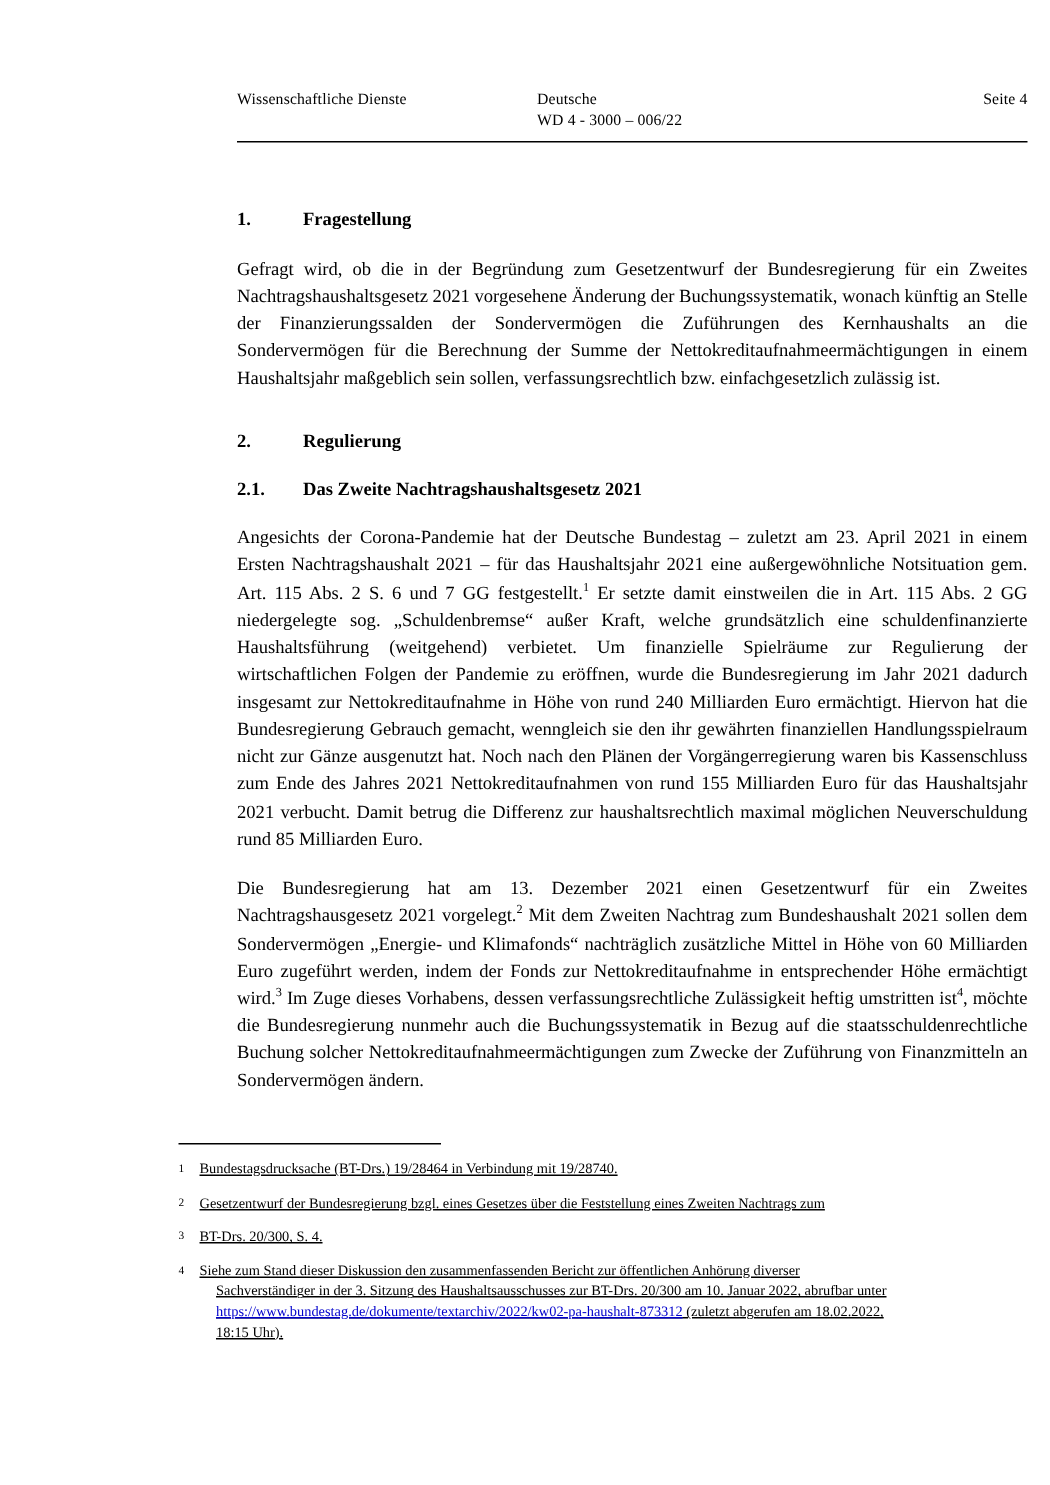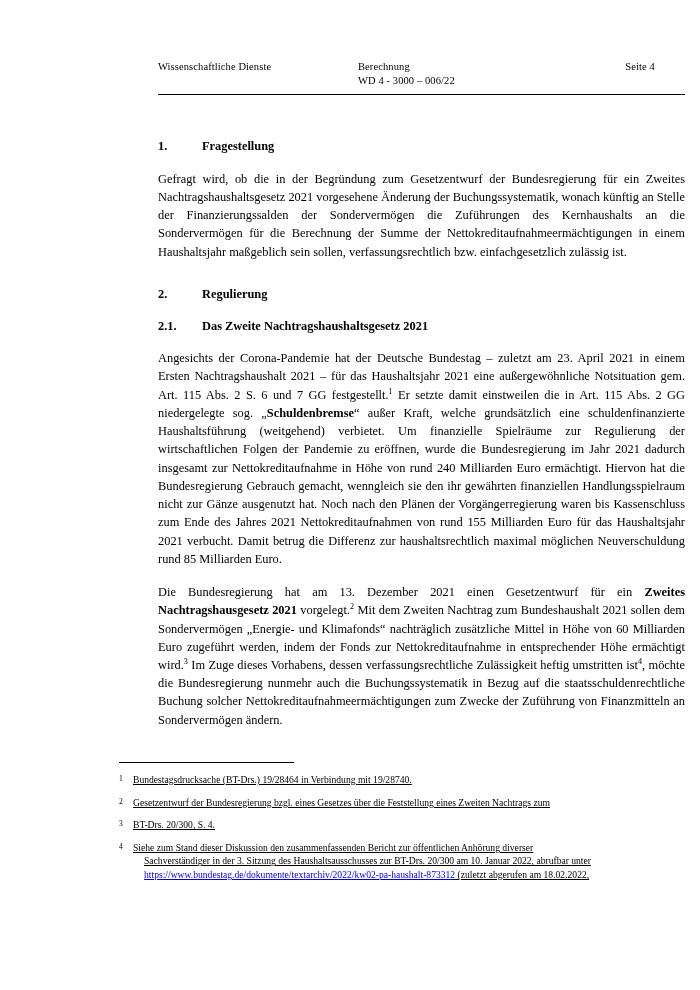--- a/index.html
+++ b/index.html
@@ -30,21 +30,21 @@
     letter-spacing: 0.1px;
   }
   .header .left {
     width: 200px;
     flex: 0 0 200px;
   }
   .header .center {
     flex: 1 1 auto;
   }
   .header .right {
-    text-align: center;
+    text-align: right;
     flex: 0 0 90px;
   }
   .header .center div,
   .header .left div,
   .header .right div {
     white-space: nowrap;
   }
   .header-rule {
     border-bottom: 1px solid #000;
     margin-top: 6px;
@@ -74,21 +74,21 @@
     display: flex;
   }
   h3.subsection .num {
     width: 44px;
     flex: 0 0 44px;
   }
   p.para {
     margin: 0 0 15px 0;
   }
   .spacer-lg { height: 9px; }
-  b { font-weight: bold; }
+  b { font-weight: normal; }
   sup {
     font-size: 8.2px;
     vertical-align: super;
     line-height: 0;
   }
   
   .footnotes {
     position: absolute;
     left: 78px;
     right: 56px;
@@ -129,21 +129,21 @@
 </head>
 <body>
 
 <div class="page">
 
   <div class="header">
     <div class="left">
       <div>Wissenschaftliche Dienste</div>
     </div>
     <div class="center">
-      <div>Berechnung</div>
+      <div>Deutsche</div>
       <div>WD 4 - 3000 – 006/22</div>
     </div>
     <div class="right">
       <div>Seite 4</div>
     </div>
   </div>
   <div class="header-rule"></div>
 
   <div class="content">
 
@@ -195,17 +195,18 @@
       <span class="marker">3</span>
       <span class="fn-text">BT-Drs. 20/300, S. 4.</span>
     </div>
 
     <div class="fn">
       <span class="marker">4</span>
       <span class="fn-text">
         <span>Siehe zum Stand dieser Diskussion den zusammenfassenden Bericht zur öffentlichen Anhörung diverser</span>
         <span class="indent">Sachverständiger in der 3. Sitzung des Haushaltsausschusses zur BT-Drs. 20/300 am 10. Januar 2022, abrufbar unter</span>
         <span class="indent"><a class="link" href="#">https://www.bundestag.de/dokumente/textarchiv/2022/kw02-pa-haushalt-873312</a><span> (zuletzt abgerufen am 18.02.2022,</span></span>
+        <span class="indent">18:15 Uhr).</span>
       </span>
     </div>
   </div>
 
 </div>
 
 </body></html>

